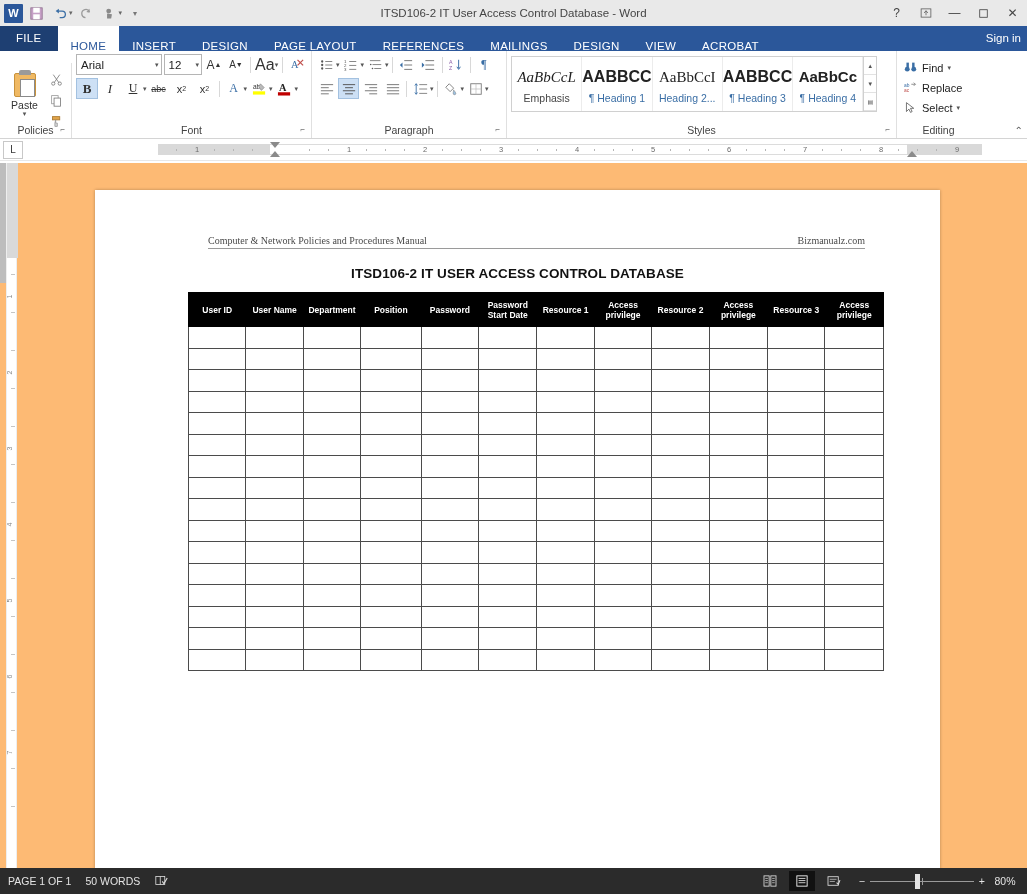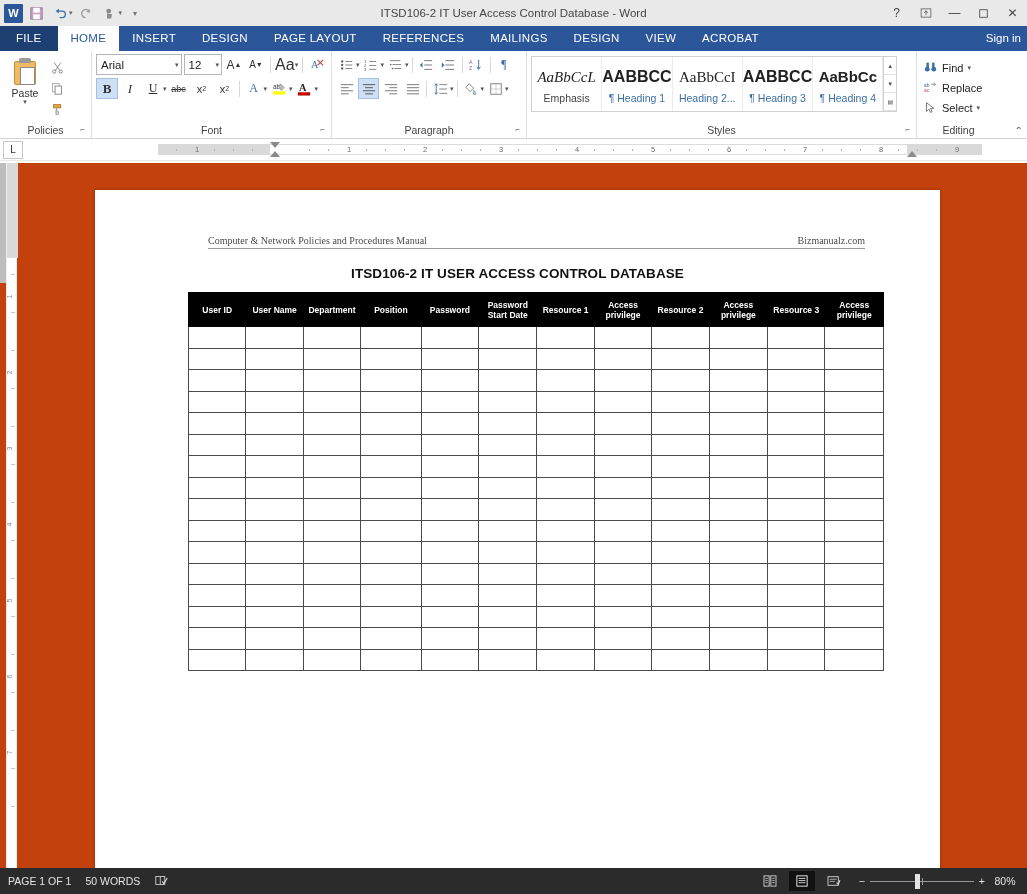--- a/index.html
+++ b/index.html
@@ -37,21 +37,21 @@
     justify-content: center; color: #444; font-size: 12px;
   }
 
   
   .tabbar { height: 25px; background: #2b579a; display: flex; align-items: flex-end; position: relative; }
   .tab-file {
     background: #1e3f72; color: #fff; font-size: 11.5px; font-weight: normal;
     padding: 0 16px; height: 25px; line-height: 25px; letter-spacing: .3px;
   }
   .tab {
-    color: #fff; font-size: 11.5px; padding: 0 13px; height: 25px;
+    color: #fff; font-size: 11.5px; padding: 8px 13px; height: 25px;
     line-height: 25px; letter-spacing: .3px;
   }
   .tab.active { background: #fff; color: #2b579a; }
   .signin {
     margin-left: auto; color: #fff; font-size: 11.5px;
     padding-right: 6px; line-height: 25px;
   }
 
   
   .ribbon {
@@ -62,21 +62,21 @@
   .rgroup-label {
     position: absolute; bottom: 2px; left: 0; right: 0; text-align: center;
     font-size: 10.5px; color: #444;
   }
   .dlg-launcher {
     position: absolute; bottom: 3px; right: 3px; width: 11px; height: 11px;
     font-size: 8px; color: #777; text-align: center; line-height: 11px;
   }
 
   
-  .g-clipboard { width: 92px; display: flex; }
+  .g-clipboard { width: 72px; display: flex; margin-top: 12px; }
   .paste-btn {
     width: 42px; display: flex; flex-direction: column; align-items: center;
     padding-top: 4px;
   }
   .paste-icon { width: 26px; height: 28px; position: relative; }
   .paste-clip {
     position: absolute; left: 2px; top: 3px; width: 22px; height: 24px;
     background: #f0b963; border: 1px solid #c8923c; border-radius: 2px;
   }
   .paste-clip-top {
@@ -186,21 +186,21 @@
   }
   .indent-right {
     position: absolute; left: 841px; top: 9px; width: 0; height: 0;
     border-left: 5px solid transparent; border-right: 5px solid transparent;
     border-bottom: 6px solid #8a8a8a;
   }
 
   
   .workspace {
     position: absolute; top: 163px; left: 0; right: 0; bottom: 26px;
-    background: #c2410c;
+    background: #fdba74;
   }
   .vruler {
     position: absolute; left: 6px; top: 0; width: 11px; height: 100%;
     background: #fff; border-left: 1px solid #eee; border-right: 1px solid #eee;
   }
   .vruler .vgray { position: absolute; left: 0; width: 11px; background: #d9d9d9; }
   .vruler .vnum {
     position: absolute; left: 1px; font-size: 7px; color: #8a8a8a;
     transform: rotate(-90deg); transform-origin: center;
   }

